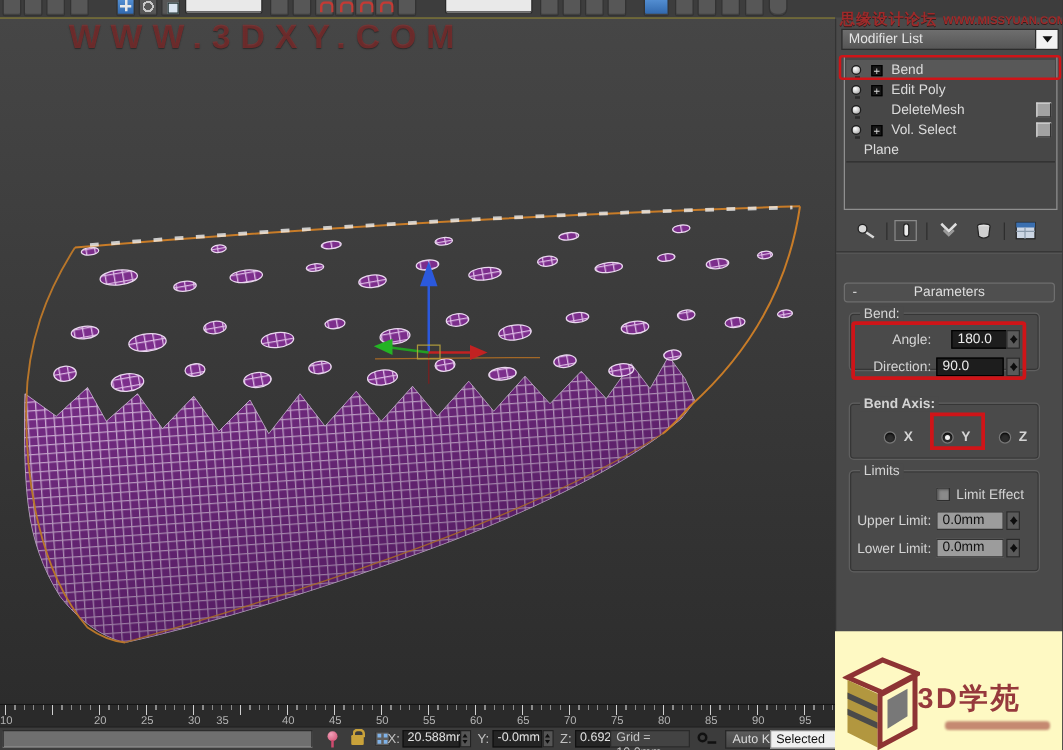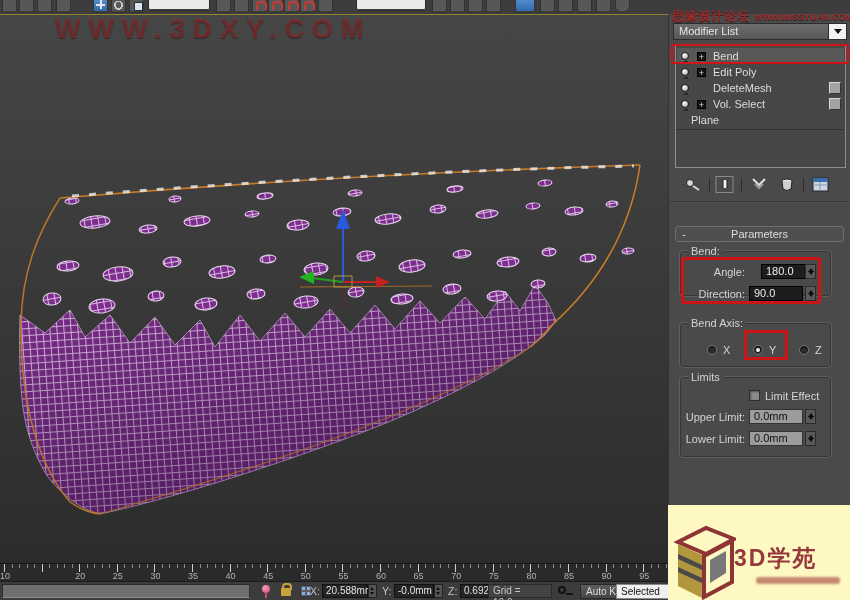--- a/index.html
+++ b/index.html
@@ -76,21 +76,21 @@
         background:linear-gradient(#2c2c2c,#5e5e5e); }
 
   #rollout-header { position:absolute; left:6px; top:211px; width:169px; height:16px; background:#4f4f4f;
         border:1px solid #6e6e6e; border-radius:3px; text-align:center; line-height:14px; color:#dedede; }
   #rollout-header .minus { position:absolute; left:6px; }
 
   .fieldset { position:absolute; left:11px; width:151px; border:1px solid #363636; outline:1px solid #5f5f5f;
         border-radius:3px; }
   .fieldset .legend { position:absolute; left:7px; top:-7px; background:#4a4a4a; padding:0 3px; color:#d4d4d4; }
   #fs-bend { top:236px; height:45px; }
-  #fs-axis { top:308px; height:44px; }
+  #fs-axis { top:308px; height:44px;font-weight:bold; }
   #fs-limits { top:362px; height:80px; }
 
   .prow { position:absolute; left:0; width:100%; height:16px; line-height:16px; }
   .prow .plabel { position:absolute; text-align:right; color:#d4d4d4; }
   .spinfield { position:absolute; height:15px; border:1px solid #000; background:#1d1d1d; color:#ececec;
         line-height:13px; padding-left:4px; font-size:11px; }
   .spinfield.light { background:#9c9c9c; color:#101010; border-color:#333; }
   .spinner { position:absolute; width:11px; height:15px; background:#5a5a5a; border:1px solid #2a2a2a; }
   .spinner .up, .spinner .dn { position:absolute; left:2px; width:0; height:0;
         border-left:3px solid transparent; border-right:3px solid transparent; }
@@ -421,21 +421,21 @@
     </div>
   </div>
 
   <div id="ruler">
     <div id="ruler-labels">
         <span class="ruler-label" style="left: 5px;">10</span>
         <span class="ruler-label" style="left: 54px; margin-top: 24px;">15</span>
         <span class="ruler-label" style="left: 80.2px;">20</span>
         <span class="ruler-label" style="left: 117.8px;">25</span>
         <span class="ruler-label" style="left: 155.4px;">30</span>
-        <span class="ruler-label" style="left: 193px; text-align: right;">35</span>
+        <span class="ruler-label" style="left: 178px; text-align: right;">35</span>
         <span class="ruler-label" style="left: 230.6px; text-align: center;">40</span>
         <span class="ruler-label" style="left: 268.2px;">45</span>
         <span class="ruler-label" style="left: 305.8px;">50</span>
         <span class="ruler-label" style="left: 343.4px;">55</span>
         <span class="ruler-label" style="left: 381px;">60</span>
         <span class="ruler-label" style="left: 418.6px;">65</span>
         <span class="ruler-label" style="left: 456.2px;">70</span>
         <span class="ruler-label" style="left: 493.8px;">75</span>
         <span class="ruler-label" style="left: 531.4px;">80</span>
         <span class="ruler-label" style="left: 569px;">85</span>

